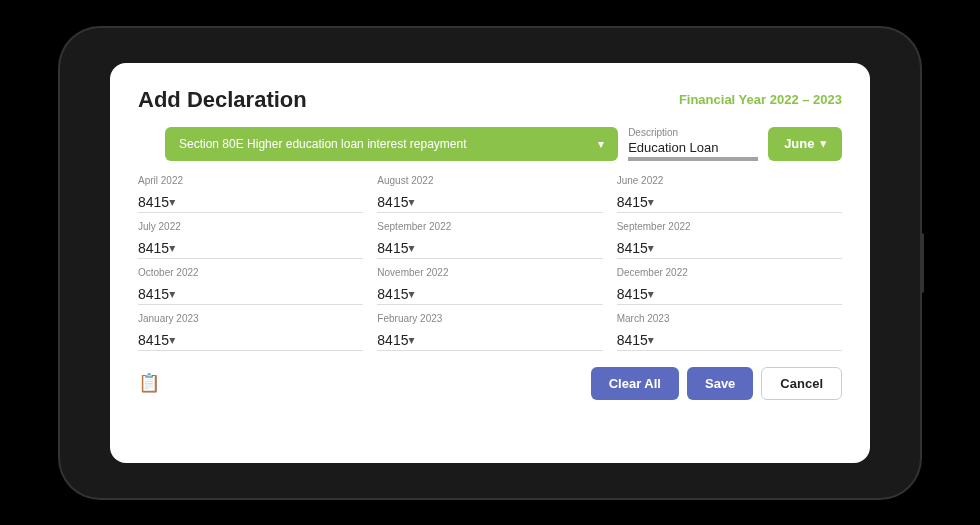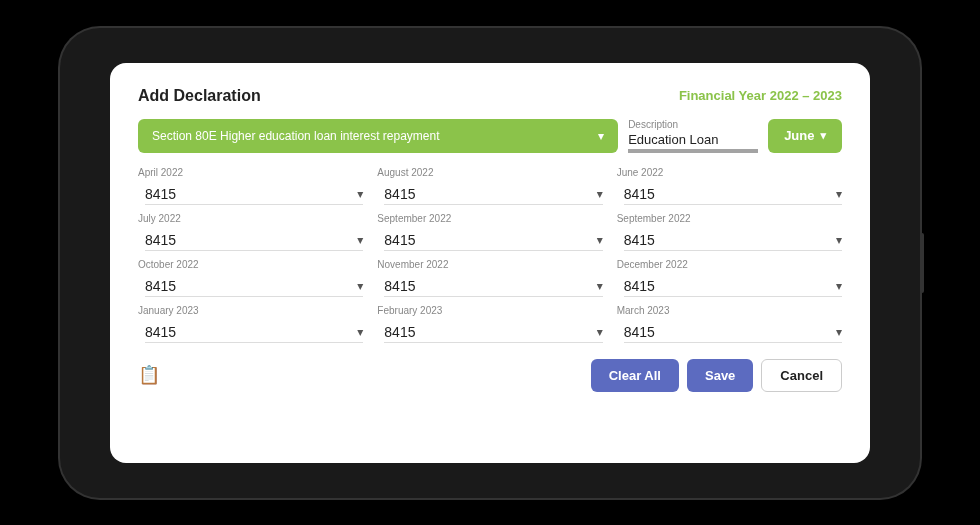--- a/index.html
+++ b/index.html
@@ -44,21 +44,21 @@
       display: flex;
       flex-direction: column;
       gap: 14px;
     }
     .header-row {
       display: flex;
       justify-content: space-between;
       align-items: center;
     }
     .dialog-title {
-      font-size: 16px;
+      font-size: 22px;
       font-weight: 700;
       color: #222;
     }
     .financial-year {
       font-size: 13px;
       color: #555;
     }
     .financial-year span {
       color: #8bc34a;
       font-weight: 700;
@@ -70,20 +70,21 @@
     }
     .dropdown-section {
       background: #8bc34a;
       border-radius: 6px;
       display: flex;
       align-items: center;
       padding: 8px 14px;
       flex: 1;
       cursor: pointer;
       justify-content: space-between;
+      margin-left: 27px;
     }
     .dropdown-section span {
       color: #fff;
       font-size: 12px;
       font-weight: 500;
     }
     .dropdown-arrow {
       color: #fff;
       font-size: 14px;
       margin-left: 8px;
@@ -131,24 +132,22 @@
       flex-direction: column;
       gap: 8px;
     }
     .month-label {
       font-size: 10px;
       color: #888;
     }
     .month-value-row {
       display: flex;
       align-items: center;
-      justify-content: space-between;
       border-bottom: 1px solid #ddd;
       padding-bottom: 2px;
-      margin-left: 7px;
     }
     .month-value {
       font-size: 14px;
       color: #222;
       font-weight: 500;
     }
     .month-chevron {
       color: #555;
       font-size: 12px;
       cursor: pointer;

